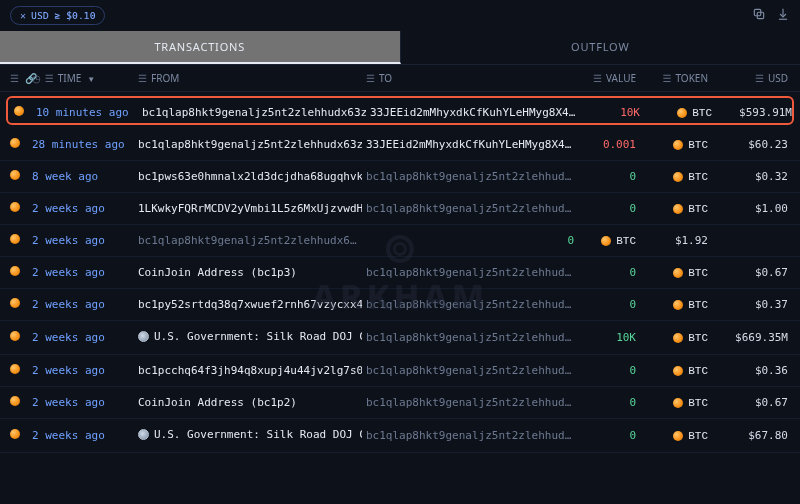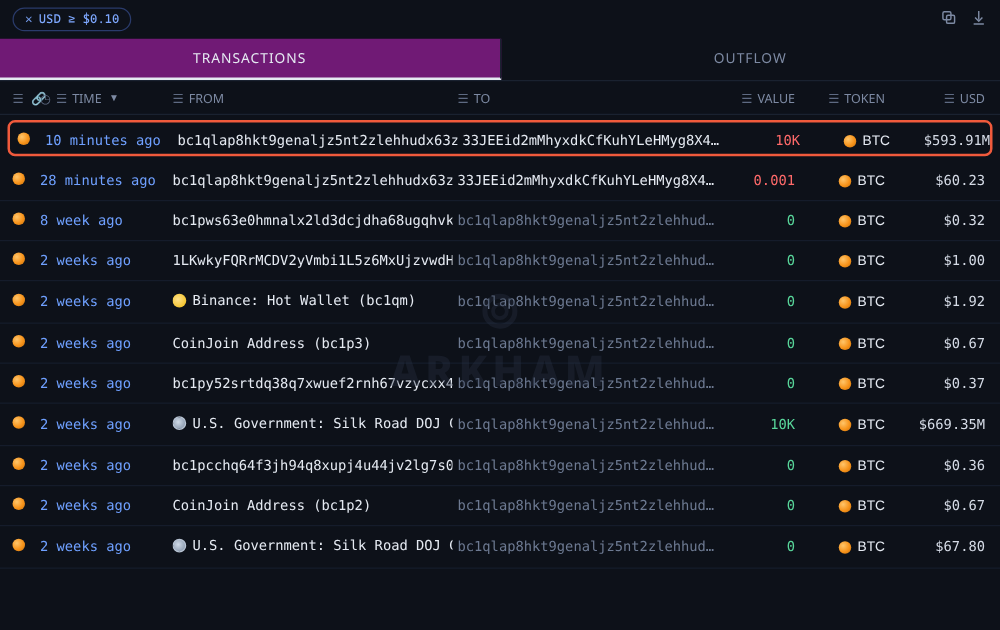--- a/index.html
+++ b/index.html
@@ -22,21 +22,21 @@
   .chip .x { color:#7ea8ff; opacity:.9; }
   .top-icons { display:flex; gap:10px; color:#7d8aa3; }
   .top-icons svg { width:14px; height:14px; }
 
   .tabs { display:flex; border-bottom:1px solid #1a2230; }
   .tab {
     flex:1; text-align:center; padding:8px 0;
     font-family: system-ui, sans-serif; font-size:11px; letter-spacing:.8px;
     color:#7d8aa3;
   }
-  .tab.active { color:#e5eaf2; background:#701a75; border-bottom:2px solid #e5eaf2; }
+  .tab.active { color:#e5eaf2; background:#737373; border-bottom:2px solid #e5eaf2; }
   .tab:not(:last-child){ border-right:1px solid #1a2230; }
 
   .head-row {
     display:grid;
     grid-template-columns: 18px 102px 224px 208px 58px 68px 76px;
     gap:4px;
     align-items:center;
     padding:6px 10px;
     color:#7d8aa3;
     font-size:10px;
@@ -67,21 +67,21 @@
     width:10px; height:10px; border-radius:50%;
     background: radial-gradient(circle at 35% 35%, #ffc56a, #f7931a 55%, #c26f0e);
     display:inline-block;
   }
   .time { color:#6fa0ff; font-family: ui-monospace, monospace; }
   .addr { color:#e5eaf2; white-space:nowrap; overflow:hidden; text-overflow:ellipsis; font-family: ui-monospace, monospace; }
   .addr.dim { color:#6d7a92; }
   .val { text-align:right; font-family: ui-monospace, monospace; }
   .val.red { color:#ff6a6a; }
   .val.green { color:#58d69a; }
-  .token { display:flex; align-items:center; gap:5px; color:#e5eaf2; justify-content:flex-end; font-family: Liberation Sans, sans-serif; }
+  .token { display:flex; align-items:center; gap:5px; color:#e5eaf2; justify-content:flex-end; font-family: Liberation Mono, monospace; }
   .usd { text-align:right; color:#d5dbe6; font-family: ui-monospace, monospace; }
   .tag { display:inline-flex; align-items:center; gap:5px; }
   .tag-icon {
     width:11px; height:11px; border-radius:50%;
     display:inline-block;
   }
   .binance { background: radial-gradient(circle at 40% 40%, #ffe18a, #f0b90b); }
   .seal {
     background: radial-gradient(circle at 40% 40%, #d0dbe8, #7a8aa0);
     border:1px solid #b7c3d3;
@@ -198,21 +198,20 @@
       <div class="time">2 weeks ago</div>
       <div class="addr "><span class="tag">1LKwkyFQRrMCDV2yVmbi1L5z6MxUjzvwdH</span></div>
       <div class="addr dim">bc1qlap8hkt9genaljz5nt2zlehhudx63zl…</div>
       <div class="val green">0</div>
       <div class="token"><span class="btc-dot"></span>BTC</div>
       <div class="usd">$1.00</div>
     </div>
     <div class="row">
       <div><span class="btc-dot"></span></div>
       <div class="time">2 weeks ago</div>
-      <div class="addr "><span class="tag"><span class="tag-icon binance"></span>Binance: Hot Wallet (bc1qm)</span></div>
       <div class="addr dim">bc1qlap8hkt9genaljz5nt2zlehhudx63zl…</div>
       <div class="val green">0</div>
       <div class="token"><span class="btc-dot"></span>BTC</div>
       <div class="usd">$1.92</div>
     </div>
     <div class="row">
       <div><span class="btc-dot"></span></div>
       <div class="time">2 weeks ago</div>
       <div class="addr "><span class="tag">CoinJoin Address (bc1p3)</span></div>
       <div class="addr dim">bc1qlap8hkt9genaljz5nt2zlehhudx63zl…</div>

